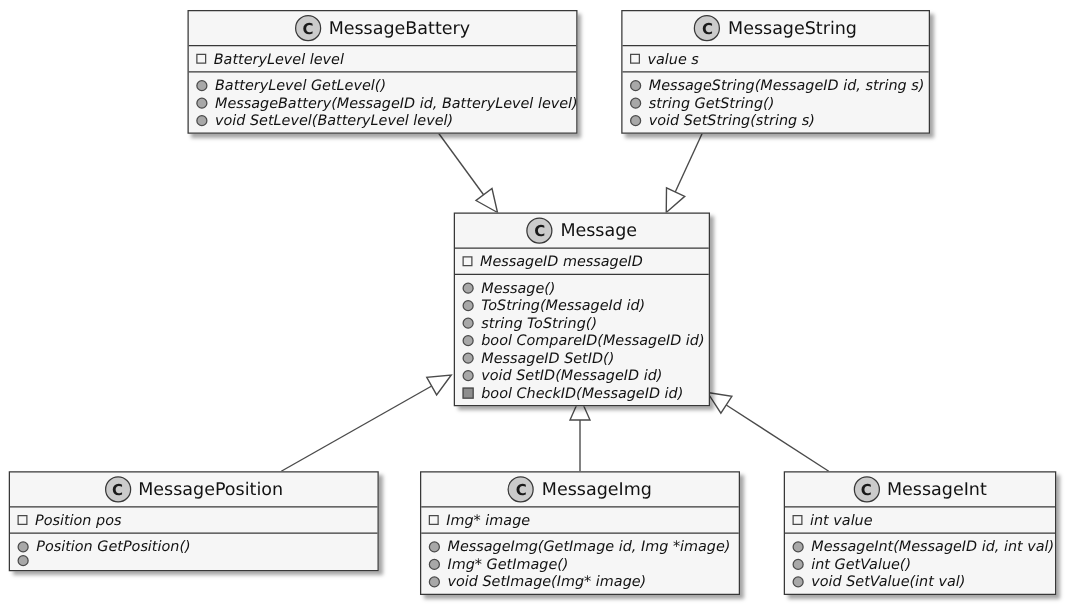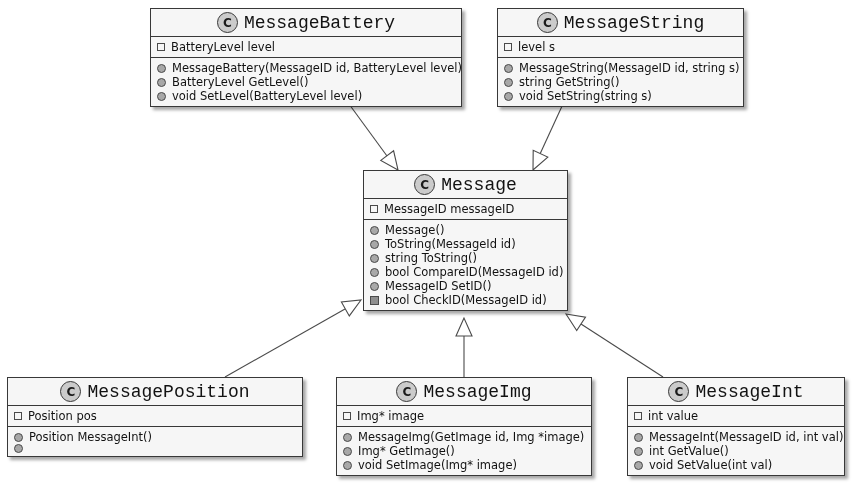--- a/index.html
+++ b/index.html
@@ -44,40 +44,40 @@
     border: 1px solid #383838;
     display: flex;
     align-items: center;
     justify-content: center;
     font-size: 12px;
     font-weight: bold;
     color: #1a1a1a;
     flex: none;
   }
   .class-title {
-    font-size: 18px;
+    font-size: 14px;
     color: #121212;
     white-space: nowrap;
-    font-family: Liberation Mono, monospace;
   }
   .class-fields {
     border-bottom: 1px solid #383838;
     padding: 3px 6px;
   }
   .class-methods {
     padding: 3px 6px;
   }
   .member {
     display: flex;
     align-items: center;
     gap: 6px;
     font-size: 11.5px;
     line-height: 14px;
     color: #121212;
     white-space: nowrap;
+    font-style: italic;
   }
   .mi { flex: none; box-sizing: border-box; }
   .mi-field {
     width: 8px; height: 8px;
     border: 1.5px solid #4A4A4A;
     background: #F6F6F6;
   }
   .mi-pub {
     width: 9px; height: 9px;
     border-radius: 50%;
@@ -127,42 +127,42 @@
     </div>
     <div class="class-fields">
       <div class="member">
           <span class="mi mi-field"></span>
           <span>BatteryLevel level</span>
         </div>
     </div>
     <div class="class-methods">
       <div class="member">
           <span class="mi mi-pub"></span>
+          <span>BatteryLevel GetLevel()</span>
+        </div>
+      <div class="member">
+          <span class="mi mi-pub"></span>
           <span>MessageBattery(MessageID id, BatteryLevel level)</span>
         </div>
       <div class="member">
           <span class="mi mi-pub"></span>
-          <span>BatteryLevel GetLevel()</span>
-        </div>
-      <div class="member">
-          <span class="mi mi-pub"></span>
           <span>void SetLevel(BatteryLevel level)</span>
         </div>
     </div>
   </div>
 
   <div class="class-box" style="left:497px;top:8px;width:247px">
     <div class="class-header">
       <span class="badge">C</span>
       <span class="class-title">MessageString</span>
     </div>
     <div class="class-fields">
       <div class="member">
           <span class="mi mi-field"></span>
-          <span>level s</span>
+          <span>value s</span>
         </div>
     </div>
     <div class="class-methods">
       <div class="member">
           <span class="mi mi-pub"></span>
           <span>MessageString(MessageID id, string s)</span>
         </div>
       <div class="member">
           <span class="mi mi-pub"></span>
           <span>string GetString()</span>
@@ -198,20 +198,24 @@
           <span class="mi mi-pub"></span>
           <span>string ToString()</span>
         </div>
       <div class="member">
           <span class="mi mi-pub"></span>
           <span>bool CompareID(MessageID id)</span>
         </div>
       <div class="member">
           <span class="mi mi-pub"></span>
           <span>MessageID SetID()</span>
+        </div>
+      <div class="member">
+          <span class="mi mi-pub"></span>
+          <span>void SetID(MessageID id)</span>
         </div>
       <div class="member">
           <span class="mi mi-priv"></span>
           <span>bool CheckID(MessageID id)</span>
         </div>
     </div>
   </div>
 
   <div class="class-box" style="left:7px;top:377px;width:296px">
     <div class="class-header">
@@ -220,21 +224,21 @@
     </div>
     <div class="class-fields">
       <div class="member">
           <span class="mi mi-field"></span>
           <span>Position pos</span>
         </div>
     </div>
     <div class="class-methods">
       <div class="member">
           <span class="mi mi-pub"></span>
-          <span>Position MessageInt()</span>
+          <span>Position GetPosition()</span>
         </div>
       <div class="member">
           <span class="mi mi-pub"></span>
         </div>
     </div>
   </div>
 
   <div class="class-box" style="left:336px;top:377px;width:256px">
     <div class="class-header">
       <span class="badge">C</span>

